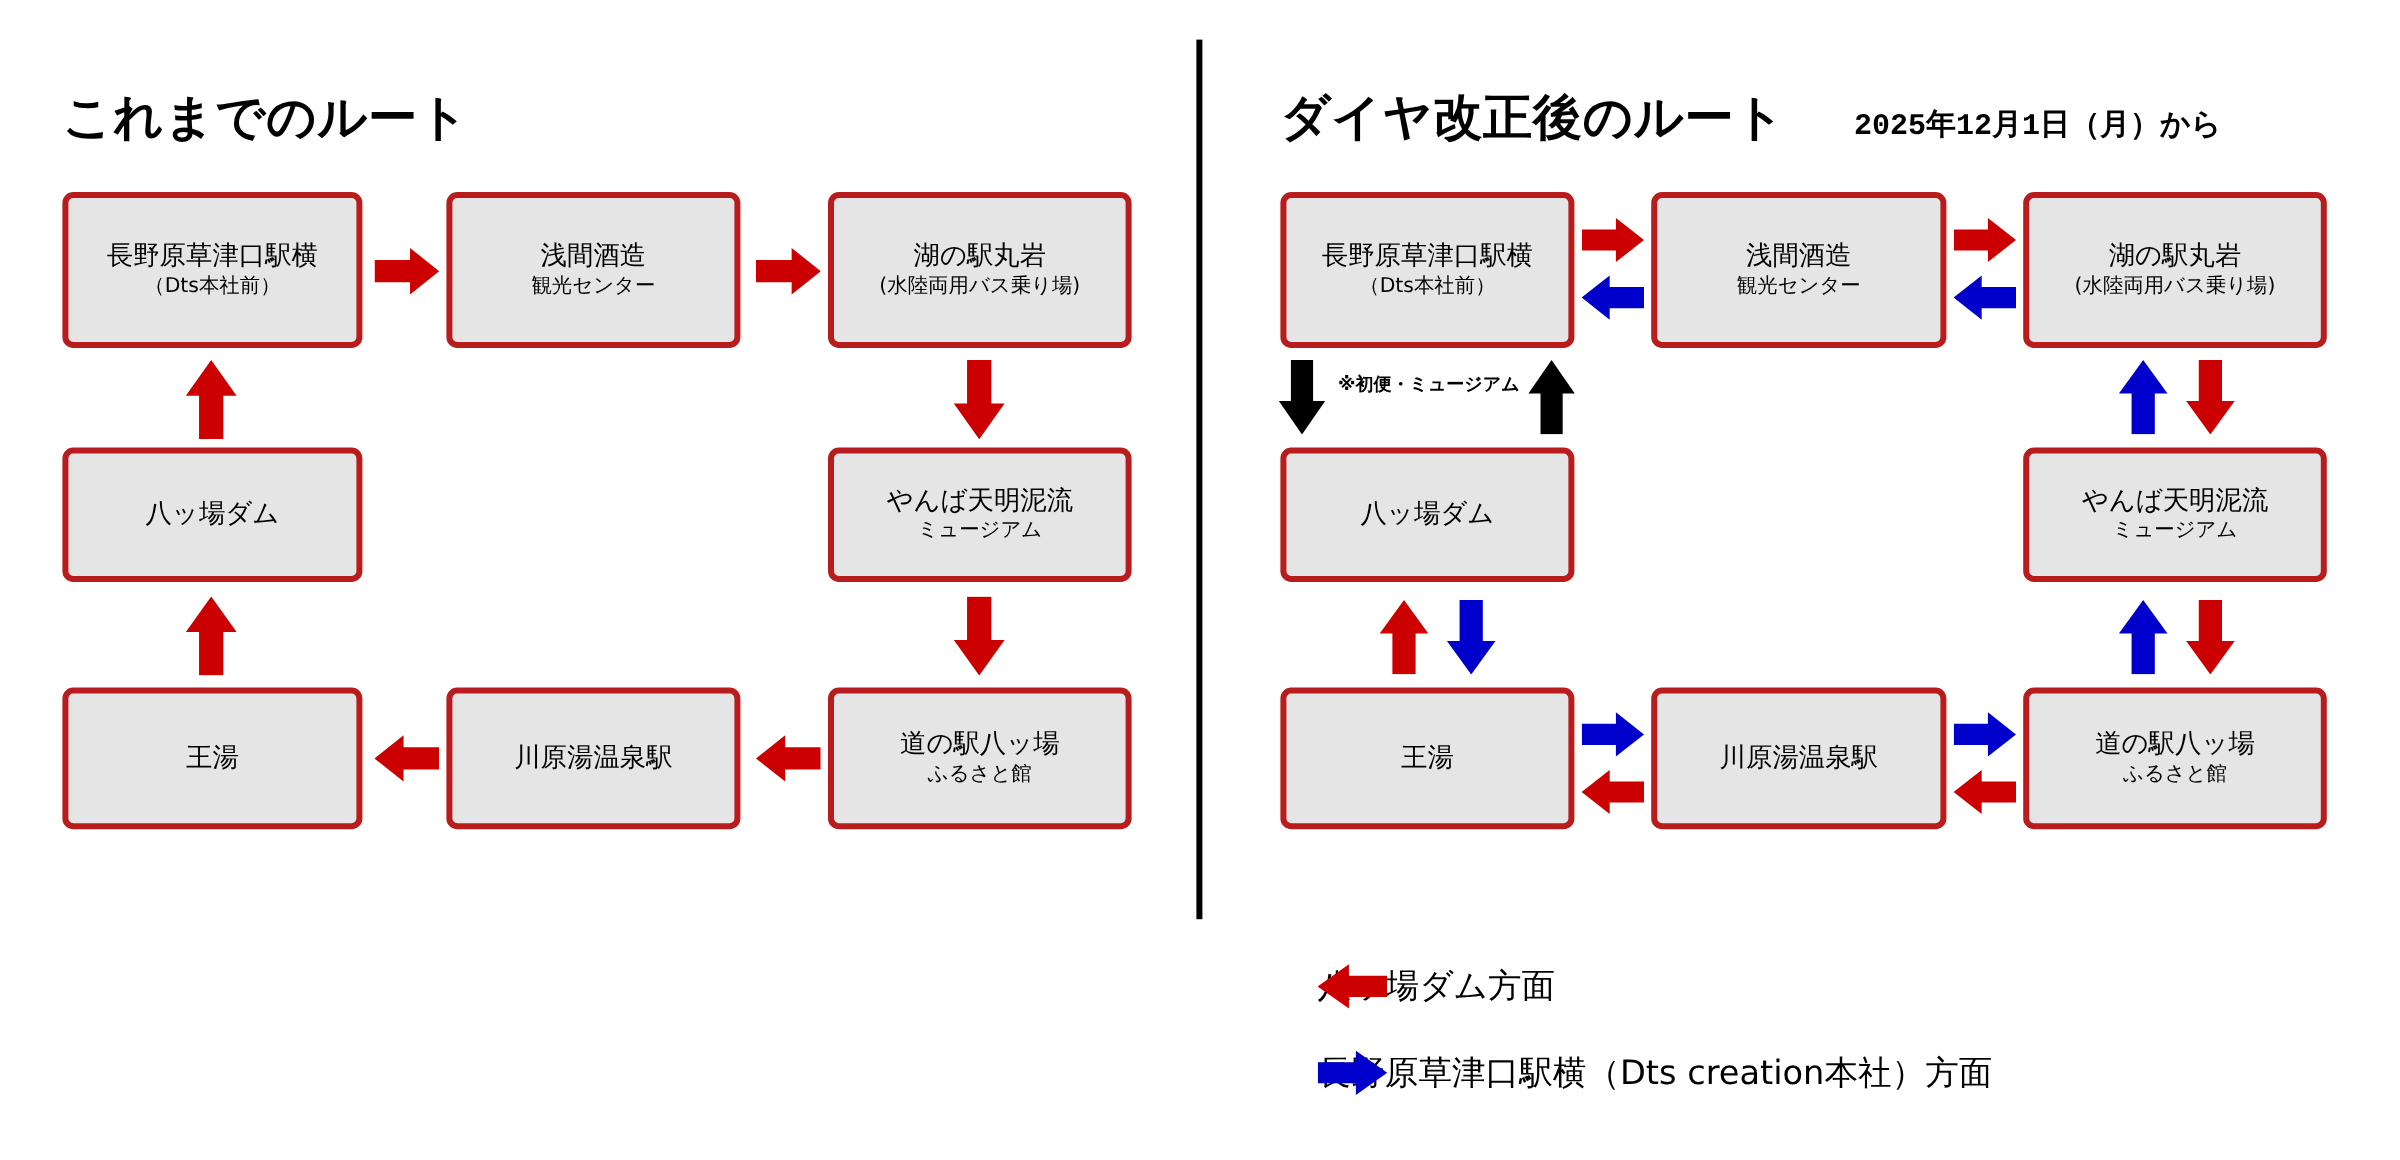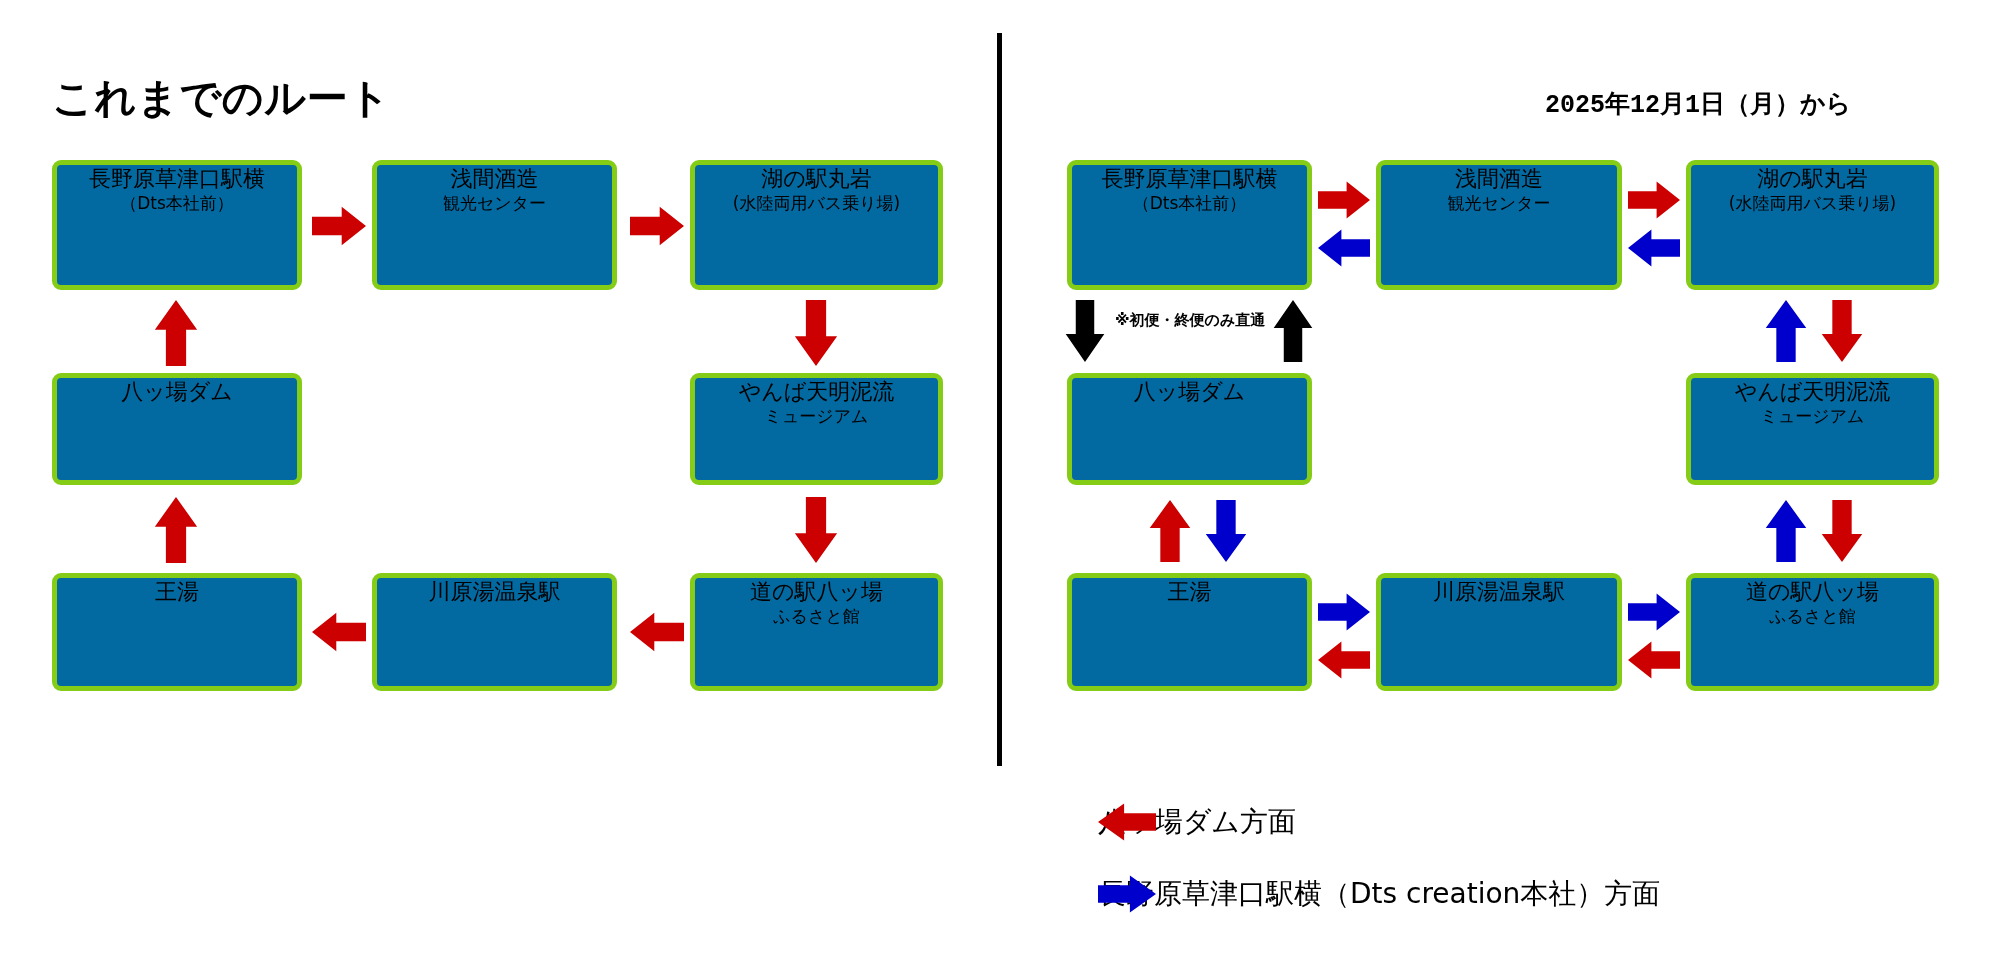--- a/index.html
+++ b/index.html
@@ -48,25 +48,25 @@
     font-weight: 700;
     white-space: nowrap;
     line-height: 1;
     font-family: Liberation Mono, monospace;
   }
 
   
   .box {
     position: absolute;
     box-sizing: border-box;
-    border: 5px solid #84cc16;
+    border: 5px solid #b91c1c;
     border-radius: 9px;
-    background: #0369a1;
+    background: #e5e5e5;
     display: flex;
-    align-items: flex-start;
+    align-items: center;
     justify-content: center;
     text-align: center;
     line-height: 1.28;
   }
   .box .main {
     font-size: 22px;
     display: block;
     white-space: nowrap;
   }
   .box .sub {
@@ -187,20 +187,21 @@
     </div>
   </div>
   <div class="arrow h red left" style="left:630px; top:611px; width:54px; height:42px;"></div>
   <div class="box" style="left:690px; top:573px; width:253px; height:118px;">
     <div>
       <span class="main">道の駅八ッ場</span>
       <span class="sub">ふるさと館</span>
     </div>
   </div>
 
+  <div class="panel-title" id="title-right">ダイヤ改正後のルート</div>
   <div id="title-right-date">2025年12月1日（月）から</div>
 
   <div class="box" style="left:1067px; top:160px; width:245px; height:130px;">
     <div>
       <span class="main">長野原草津口駅横</span>
       <span class="sub">（Dts本社前）</span>
     </div>
   </div>
   <div class="arrow h red" style="left:1318px; top:180px; width:52px; height:40px;"></div>
   <div class="arrow h blue left" style="left:1318px; top:228px; width:52px; height:40px;"></div>
@@ -214,21 +215,21 @@
   <div class="arrow h blue left" style="left:1628px; top:228px; width:52px; height:40px;"></div>
   <div class="box" style="left:1686px; top:160px; width:253px; height:130px;">
     <div>
       <span class="main">湖の駅丸岩</span>
       <span class="sub">(水陸両用バス乗り場)</span>
     </div>
   </div>
 
   <div class="arrow v down black" style="left:1064px; top:300px; width:42px; height:62px;"></div>
   <div class="arrow v up black" style="left:1272px; top:300px; width:42px; height:62px;"></div>
-  <div id="direct-note">※初便・終便のみ直通</div>
+  <div id="direct-note">※初便・ミュージアム</div>
 
   <div class="arrow v up blue" style="left:1764px; top:300px; width:44px; height:62px;"></div>
   <div class="arrow v down red" style="left:1820px; top:300px; width:44px; height:62px;"></div>
 
   <div class="box" style="left:1067px; top:373px; width:245px; height:112px;">
     <div>
       <span class="main">八ッ場ダム</span>
     </div>
   </div>
   <div class="box" style="left:1686px; top:373px; width:253px; height:112px;">

